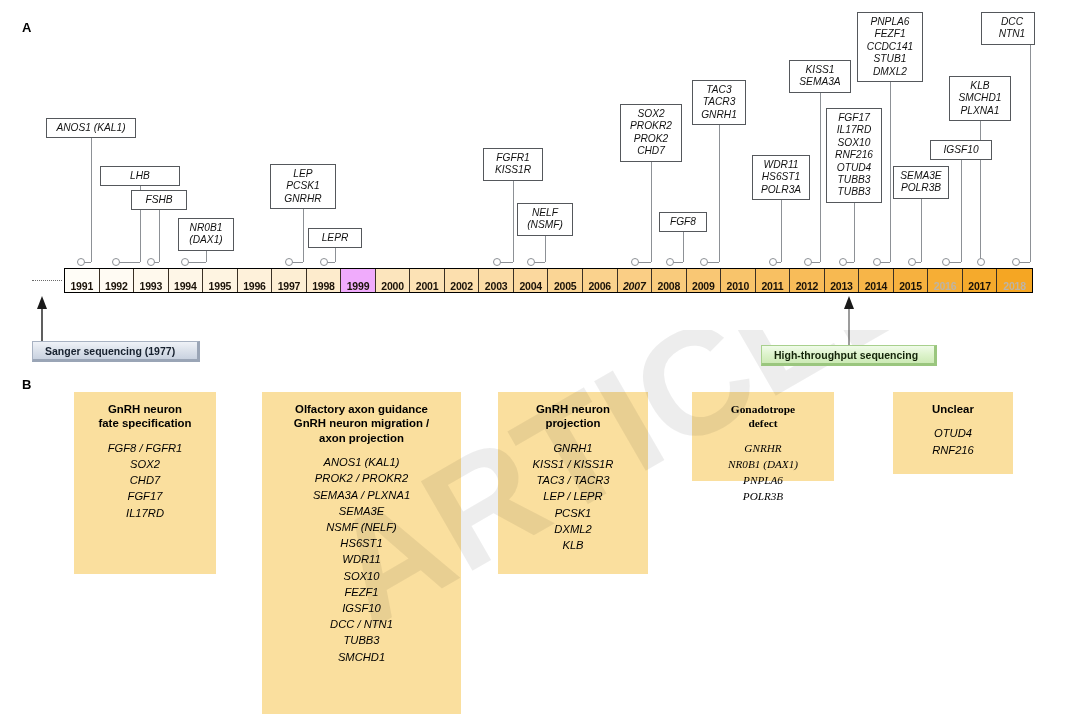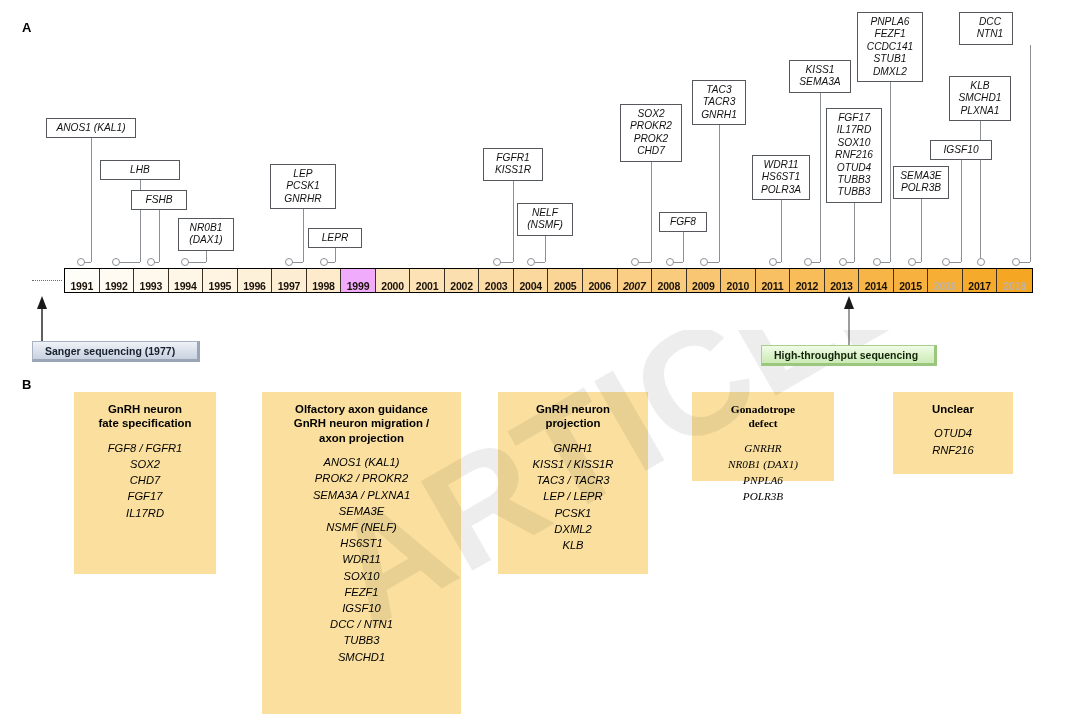--- a/index.html
+++ b/index.html
@@ -166,21 +166,21 @@
 
   <div class="dotted-lead"></div>
 
   <div id="callout-layer">
       <div class="callout" style="left: 46px; top: 118px; width: 90px; height: 20.4px;">
         <div class="gene">ANOS1 (KAL1)</div>
       </div>
       <div class="leader" style="left: 91px; top: 138.4px; height: 123.6px;"></div>
       <div style="position: absolute; left: 81.3px; top: 262px; width: 9.7px; border-top: 1.1px solid rgb(141, 145, 150); z-index: 2;"></div>
       <div class="leader-dot" style="left: 77.3px; top: 258px;"></div>
-      <div class="callout" style="left: 100px; top: 160px; width: 80px; height: 20.4px;">
+      <div class="callout" style="left: 100px; top: 166px; width: 80px; height: 20.4px;">
         <div class="gene">LHB</div>
       </div>
       <div class="leader" style="left: 140px; top: 180.4px; height: 81.6px;"></div>
       <div style="position: absolute; left: 115.9px; top: 262px; width: 24.1px; border-top: 1.1px solid rgb(141, 145, 150); z-index: 2;"></div>
       <div class="leader-dot" style="left: 111.9px; top: 258px;"></div>
       <div class="callout" style="left: 131px; top: 190px; width: 56px; height: 20.4px;">
         <div class="gene">FSHB</div>
       </div>
       <div class="leader" style="left: 159px; top: 210.4px; height: 51.6px;"></div>
       <div style="position: absolute; left: 150.5px; top: 262px; width: 8.5px; border-top: 1.1px solid rgb(141, 145, 150); z-index: 2;"></div>
@@ -293,21 +293,21 @@
       <div class="leader" style="left: 961px; top: 160.4px; height: 101.6px;"></div>
       <div style="position: absolute; left: 946.3px; top: 262px; width: 14.7px; border-top: 1.1px solid rgb(141, 145, 150); z-index: 2;"></div>
       <div class="leader-dot" style="left: 942.3px; top: 258px;"></div>
       <div class="callout" style="left: 949px; top: 76px; width: 62px; height: 45.2px;">
         <div class="gene">KLB</div>
         <div class="gene">SMCHD1</div>
         <div class="gene">PLXNA1</div>
       </div>
       <div class="leader" style="left: 980px; top: 121.2px; height: 140.8px;"></div>
       <div class="leader-dot" style="left: 976.9px; top: 258px;"></div>
-      <div class="callout" style="left: 959px; top: 12px; width: 54px; height: 32.8px; padding-left: 13px;">
+      <div class="callout" style="left: 981px; top: 12px; width: 54px; height: 32.8px; padding-left: 13px;">
         <div class="gene">DCC</div>
         <div class="gene">NTN1</div>
       </div>
       <div class="leader" style="left: 1030px; top: 44.8px; height: 217.2px;"></div>
       <div style="position: absolute; left: 1015.5px; top: 262px; width: 14.5px; border-top: 1.1px solid rgb(141, 145, 150); z-index: 2;"></div>
       <div class="leader-dot" style="left: 1011.5px; top: 258px;"></div>
     </div>
 
   <div id="timeline" style="width: 968.8px;">
       <div class="year-cell" style="background: rgb(255, 253, 247);">

